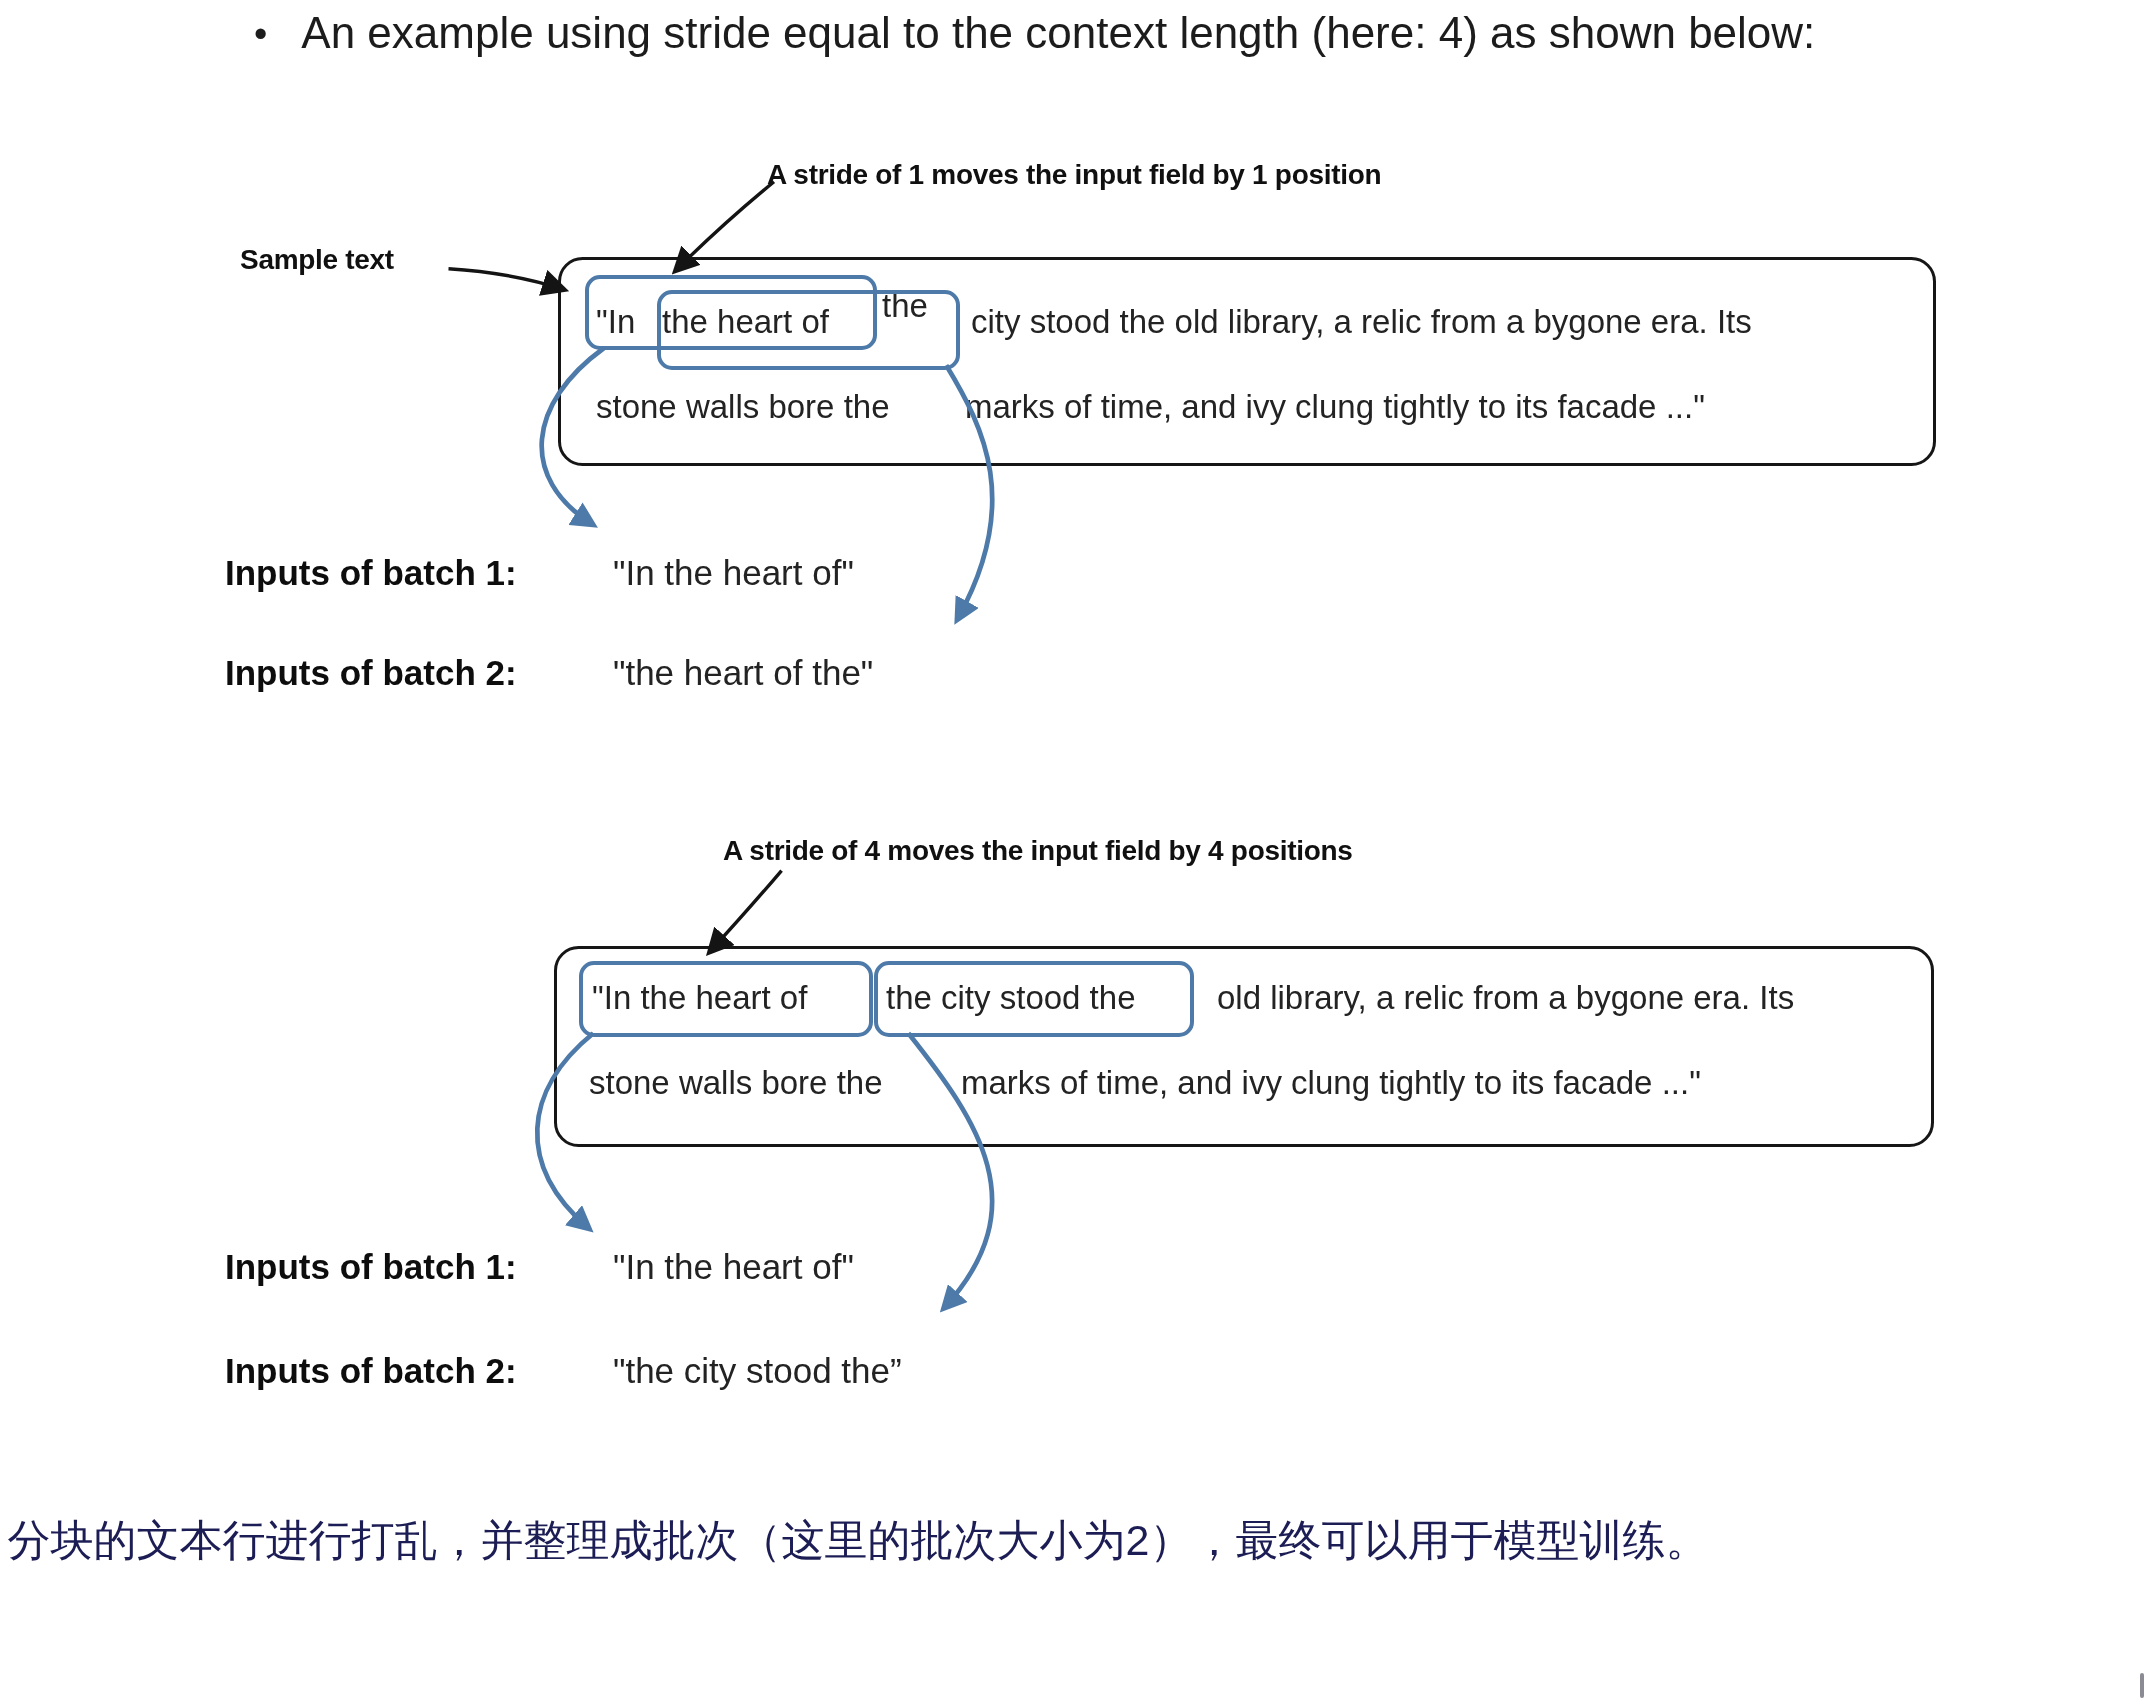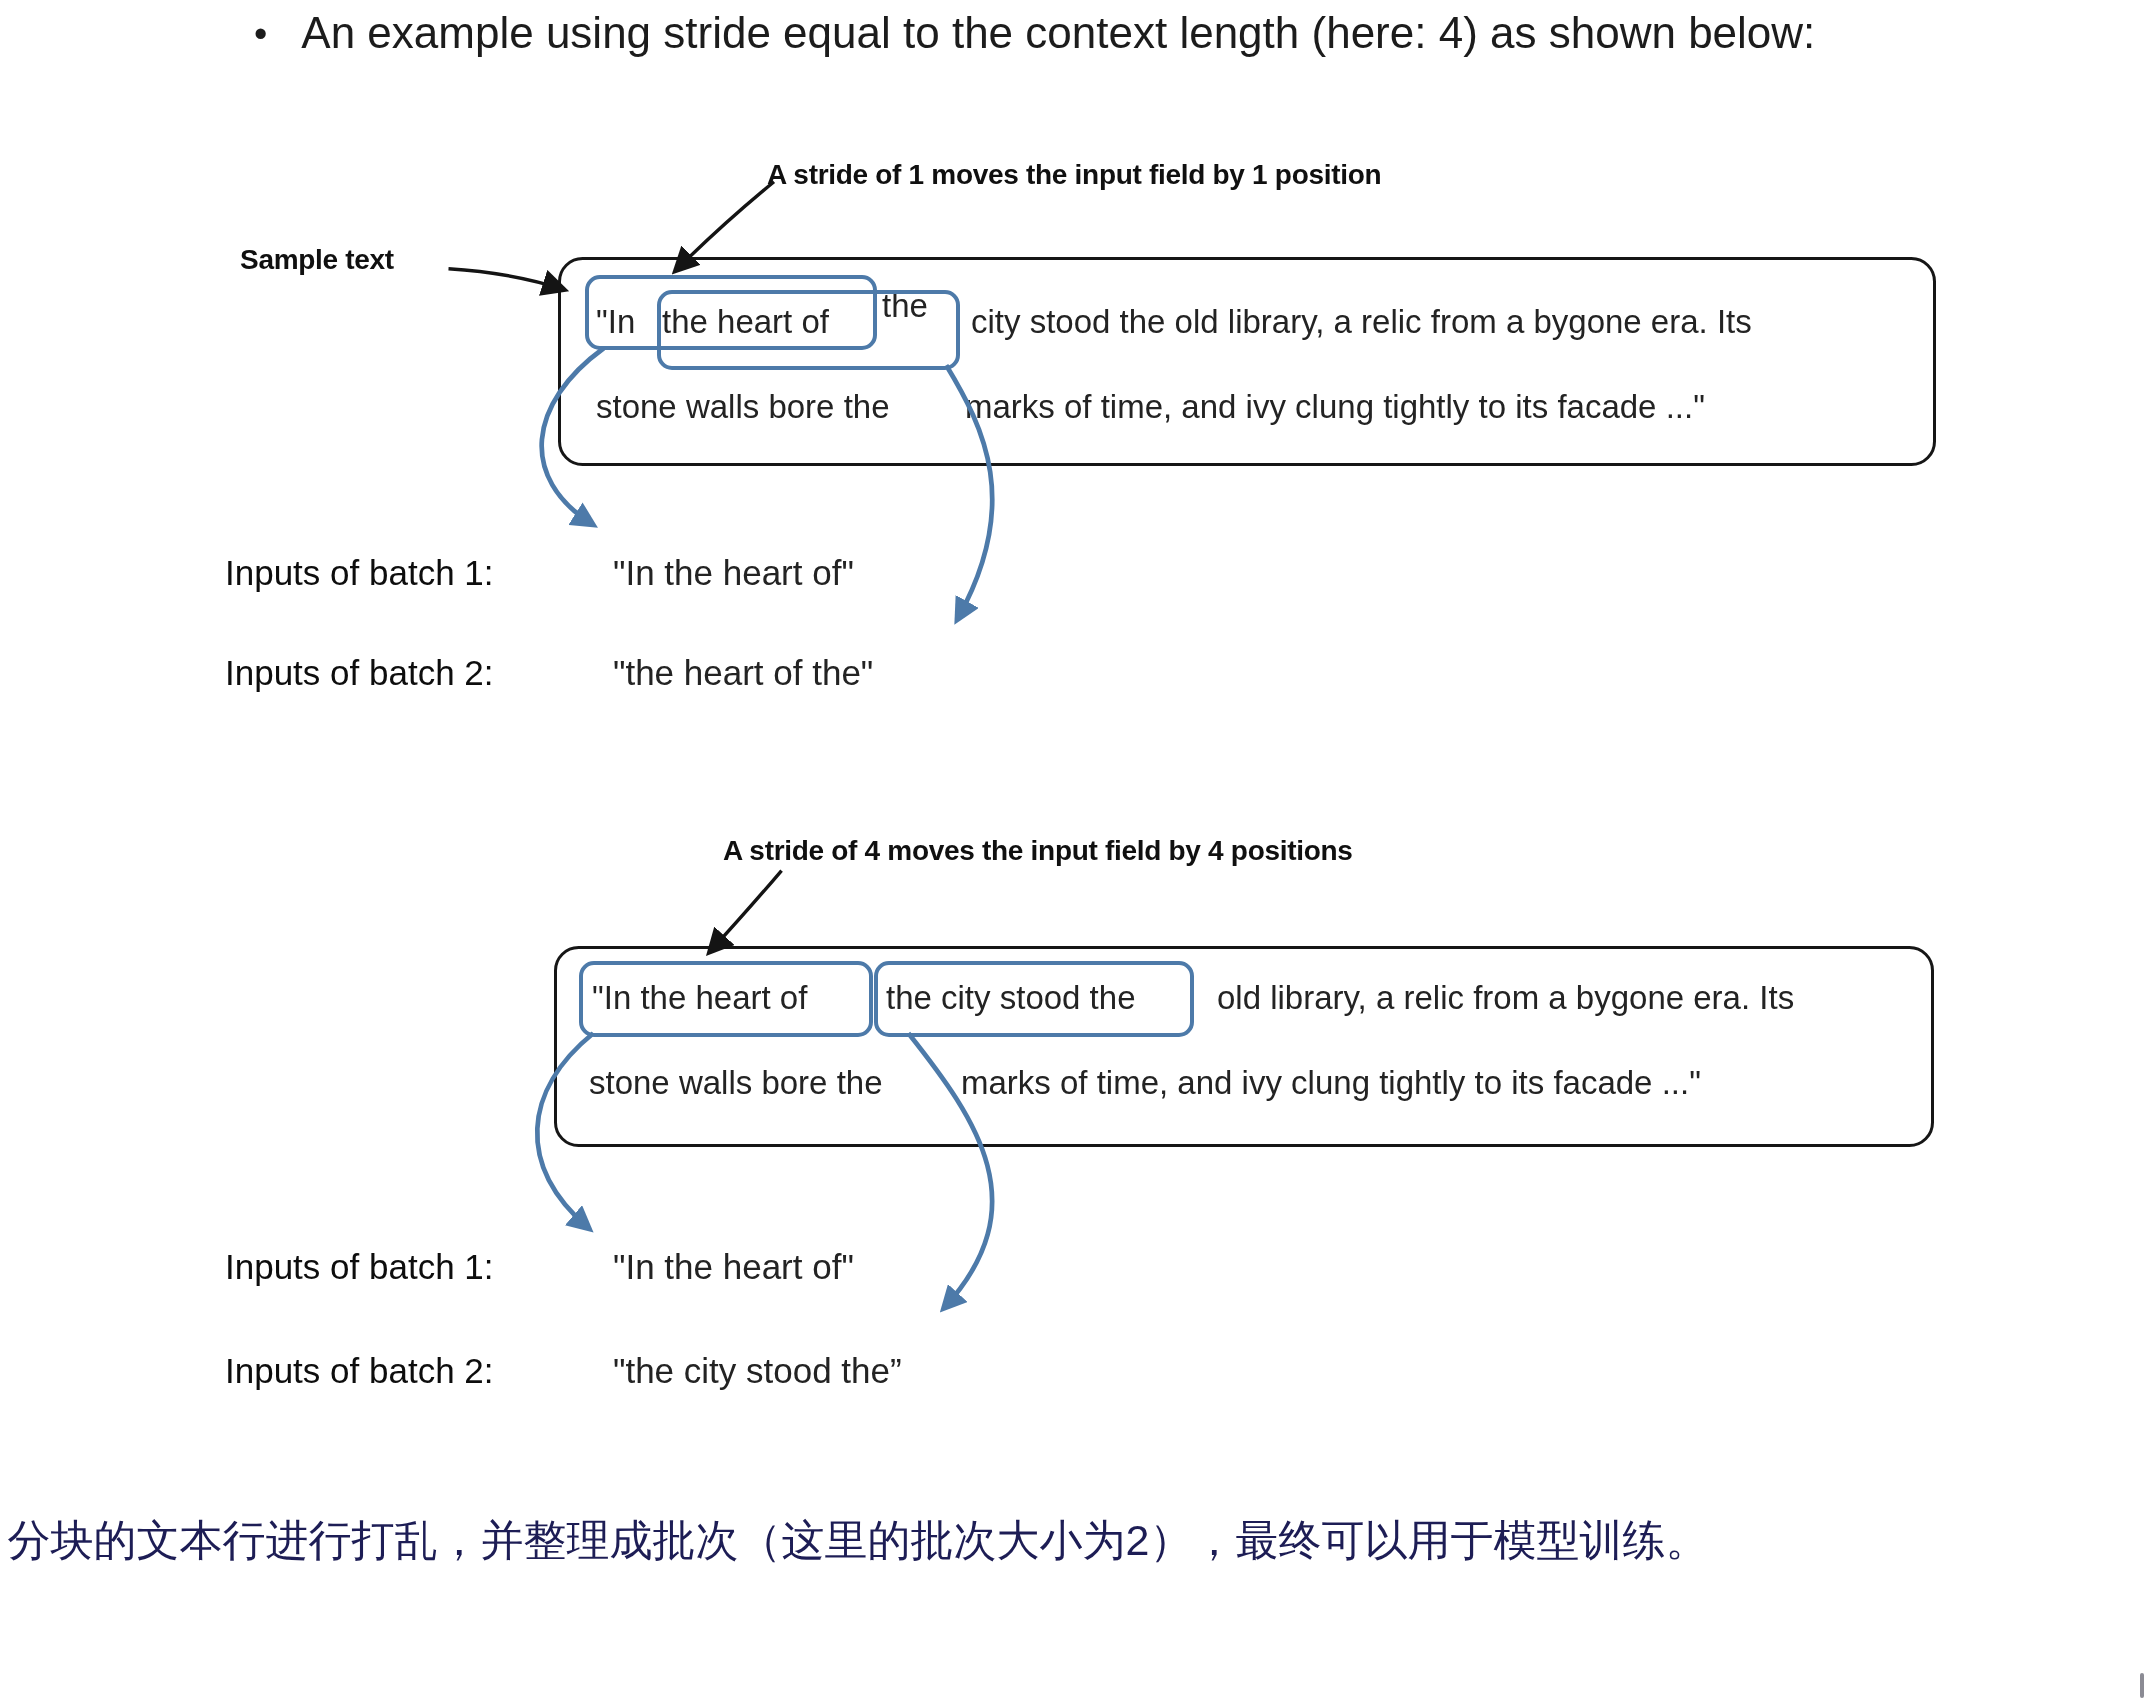--- a/index.html
+++ b/index.html
@@ -13,21 +13,21 @@
   .abs { position:absolute; white-space:nowrap; }
 
   
   .bullet-row { left:254px; top:7.6px; display:flex; align-items:flex-start; gap:34px;
                 font-size:44px; color:#1c1c1c; }
   .bullet-dot { font-size:38px; line-height:53px; }
 
   
   .fig-hdr   { font-weight:bold; font-size:28px; color:#101010; letter-spacing:-0.3px; }
   .fig-text  { font-size:33px; color:#232323; }
-  .batch-lbl { font-weight:normal; font-size:35px; color:#0d0d0d; }
+  .batch-lbl { font-weight:bold; font-size:35px; color:#0d0d0d; }
   .batch-val { font-size:35px; color:#232323; }
 
   .black-box { position:absolute; border:3.8px solid #161616; border-radius:24.6px; background:transparent; }
   .blue-box  { position:absolute; border:4.3px solid #4d7aa9; border-radius:15px; background:transparent; }
 
   .arrows { position:absolute; left:0; top:0; pointer-events:none; }
 
   
   .caption { left:7.6px; top:1507px; color:#1d1d55; font-size:43px; }
   .caption div { line-height:67px; white-space:nowrap; }

